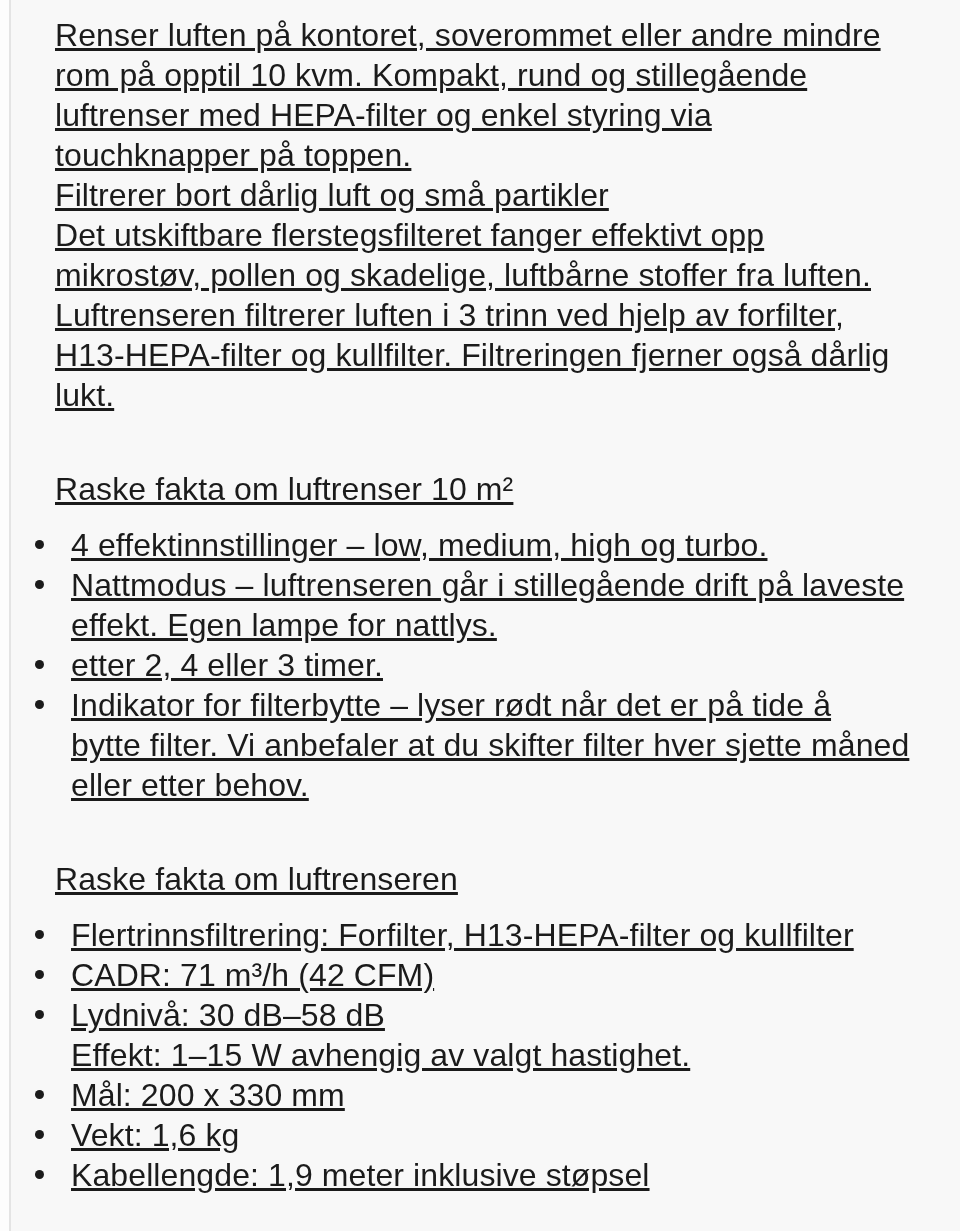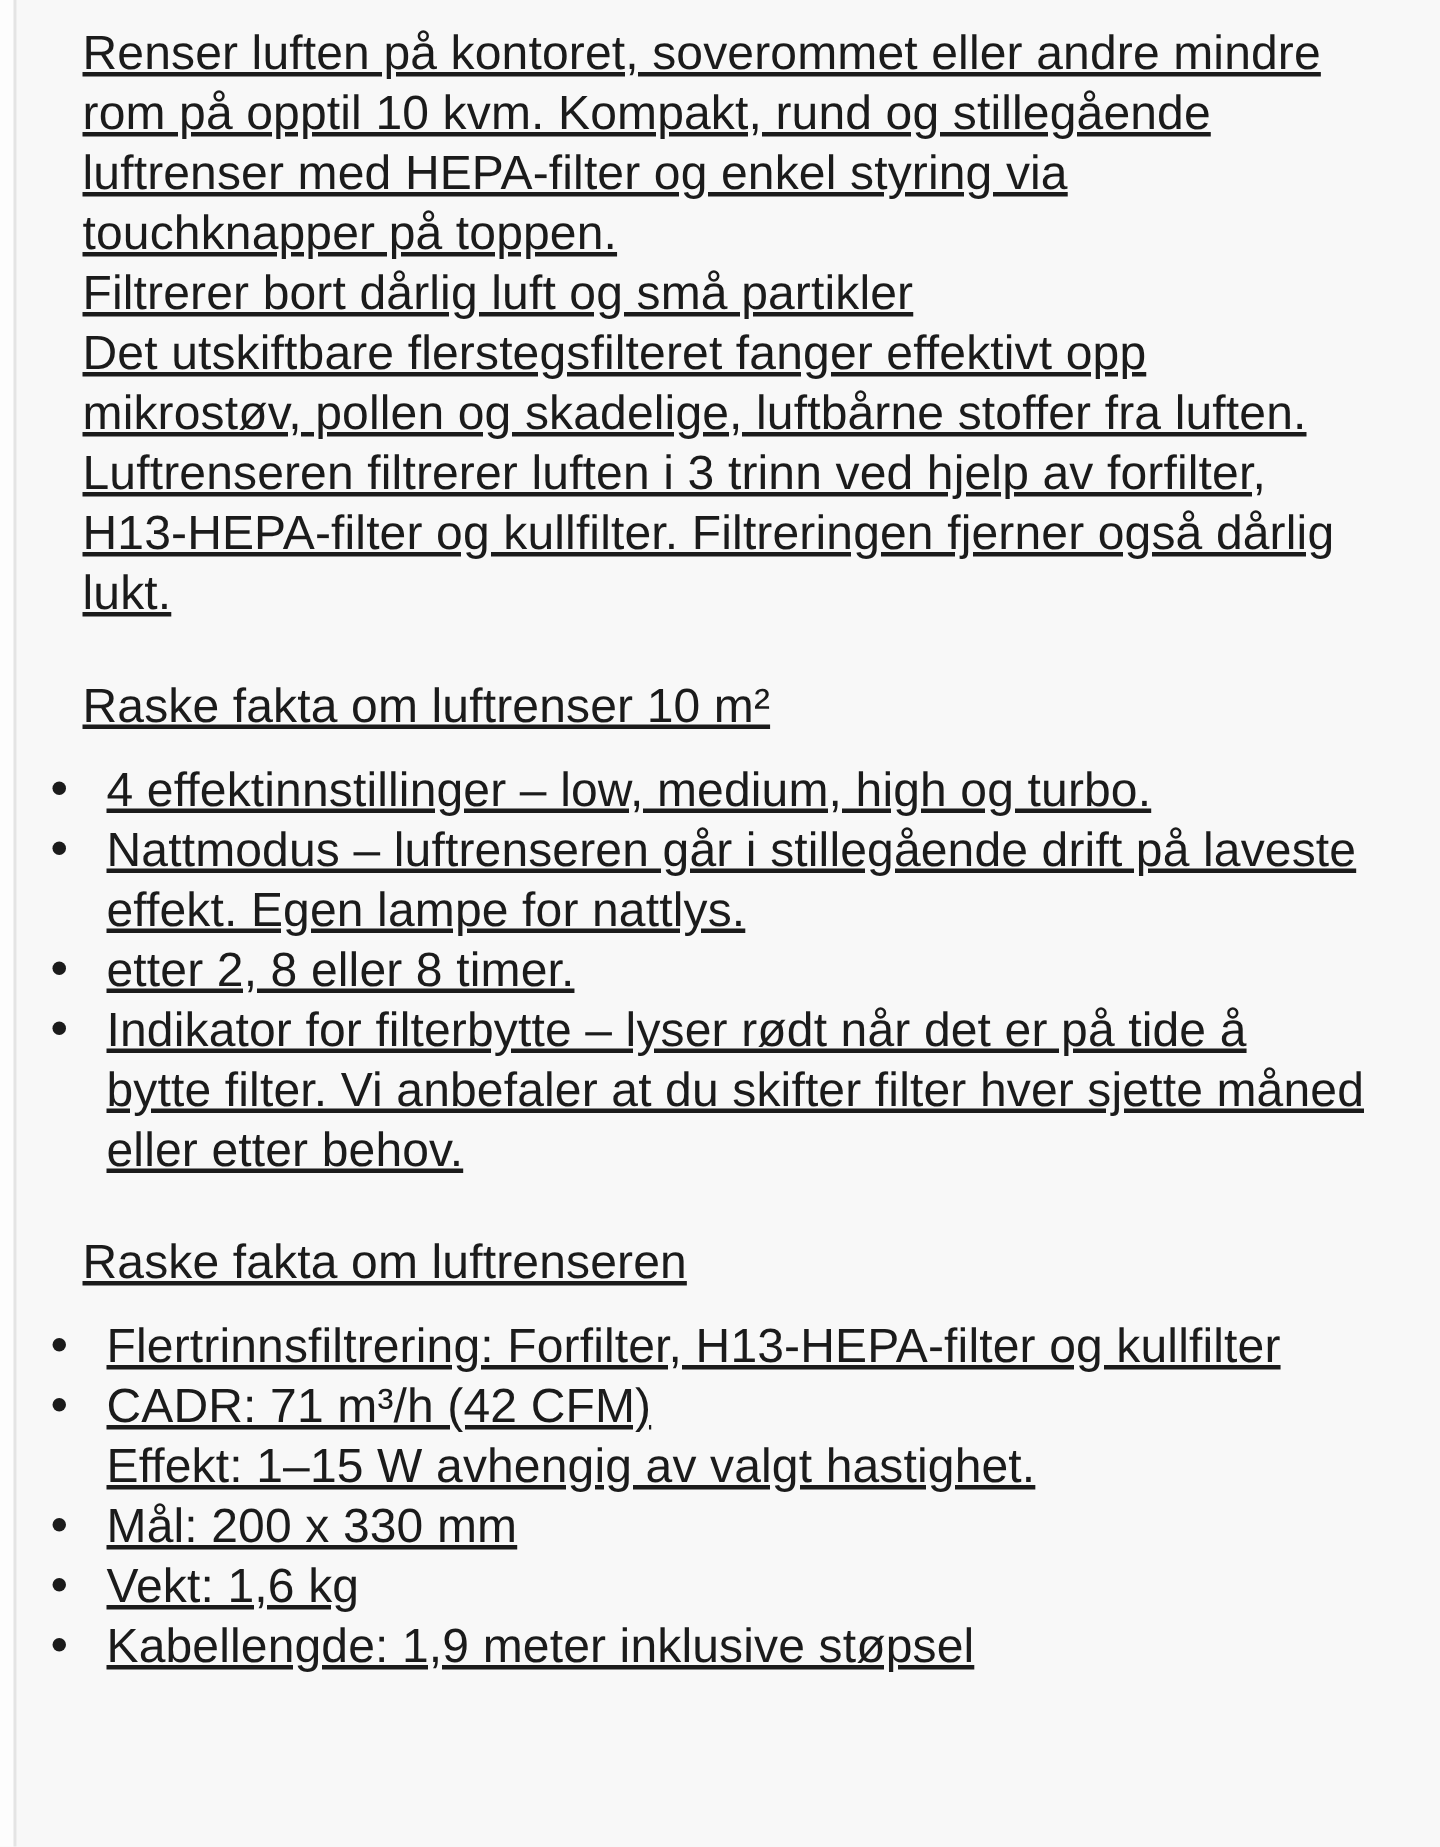--- a/index.html
+++ b/index.html
@@ -27,21 +27,21 @@
   }
   .line {
     font-size: 32px;
     line-height: 40px;
     white-space: nowrap;
     letter-spacing: 0.1px;
     text-decoration: underline;
   }
   .para { margin: 0; }
   .mt40 { }
-  .mt35 { margin-top: 35px; }
+  .mt35 { margin-top: 54px; }
   .list { margin: 16px; }
   .list-item { position: relative; }
   .bullet {
     position: absolute;
     left: -36px;
     top: 15px;
     width: 9px;
     height: 9px;
     border-radius: 50%;
     background: #1b1b1b;
@@ -77,40 +77,44 @@
       <span class="bullet"></span>
       <div class="line">4 effektinnstillinger – low, medium, high og turbo.</div>
     </div>
     <div class="list-item">
       <span class="bullet"></span>
       <div class="line">Nattmodus – luftrenseren går i stillegående drift på laveste</div>
       <div class="line">effekt. Egen lampe for nattlys.</div>
     </div>
     <div class="list-item">
       <span class="bullet"></span>
-      <div class="line">etter 2, 8 eller 8 timer.</div>
+      <div class="line">etter 2, 4 eller 3 timer.</div>
     </div>
     <div class="list-item">
       <span class="bullet"></span>
       <div class="line">Indikator for filterbytte – lyser rødt når det er på tide å</div>
       <div class="line">bytte filter. Vi anbefaler at du skifter filter hver sjette måned</div>
       <div class="line">eller etter behov.</div>
     </div>
   </div>
 
   <div class="line mt35">Raske fakta om luftrenseren</div>
 
   <div class="list">
     <div class="list-item">
       <span class="bullet"></span>
       <div class="line">Flertrinnsfiltrering: Forfilter, H13-HEPA-filter og kullfilter</div>
     </div>
     <div class="list-item">
       <span class="bullet"></span>
       <div class="line">CADR: 71 m³/h (42 CFM)</div>
+    </div>
+    <div class="list-item">
+      <span class="bullet"></span>
+      <div class="line">Lydnivå: 30 dB–58 dB</div>
     </div>
     <div class="list-item no-bullet">
 
       <div class="line">Effekt: 1–15 W avhengig av valgt hastighet.</div>
     </div>
     <div class="list-item">
       <span class="bullet"></span>
       <div class="line">Mål: 200 x 330 mm</div>
     </div>
     <div class="list-item">

